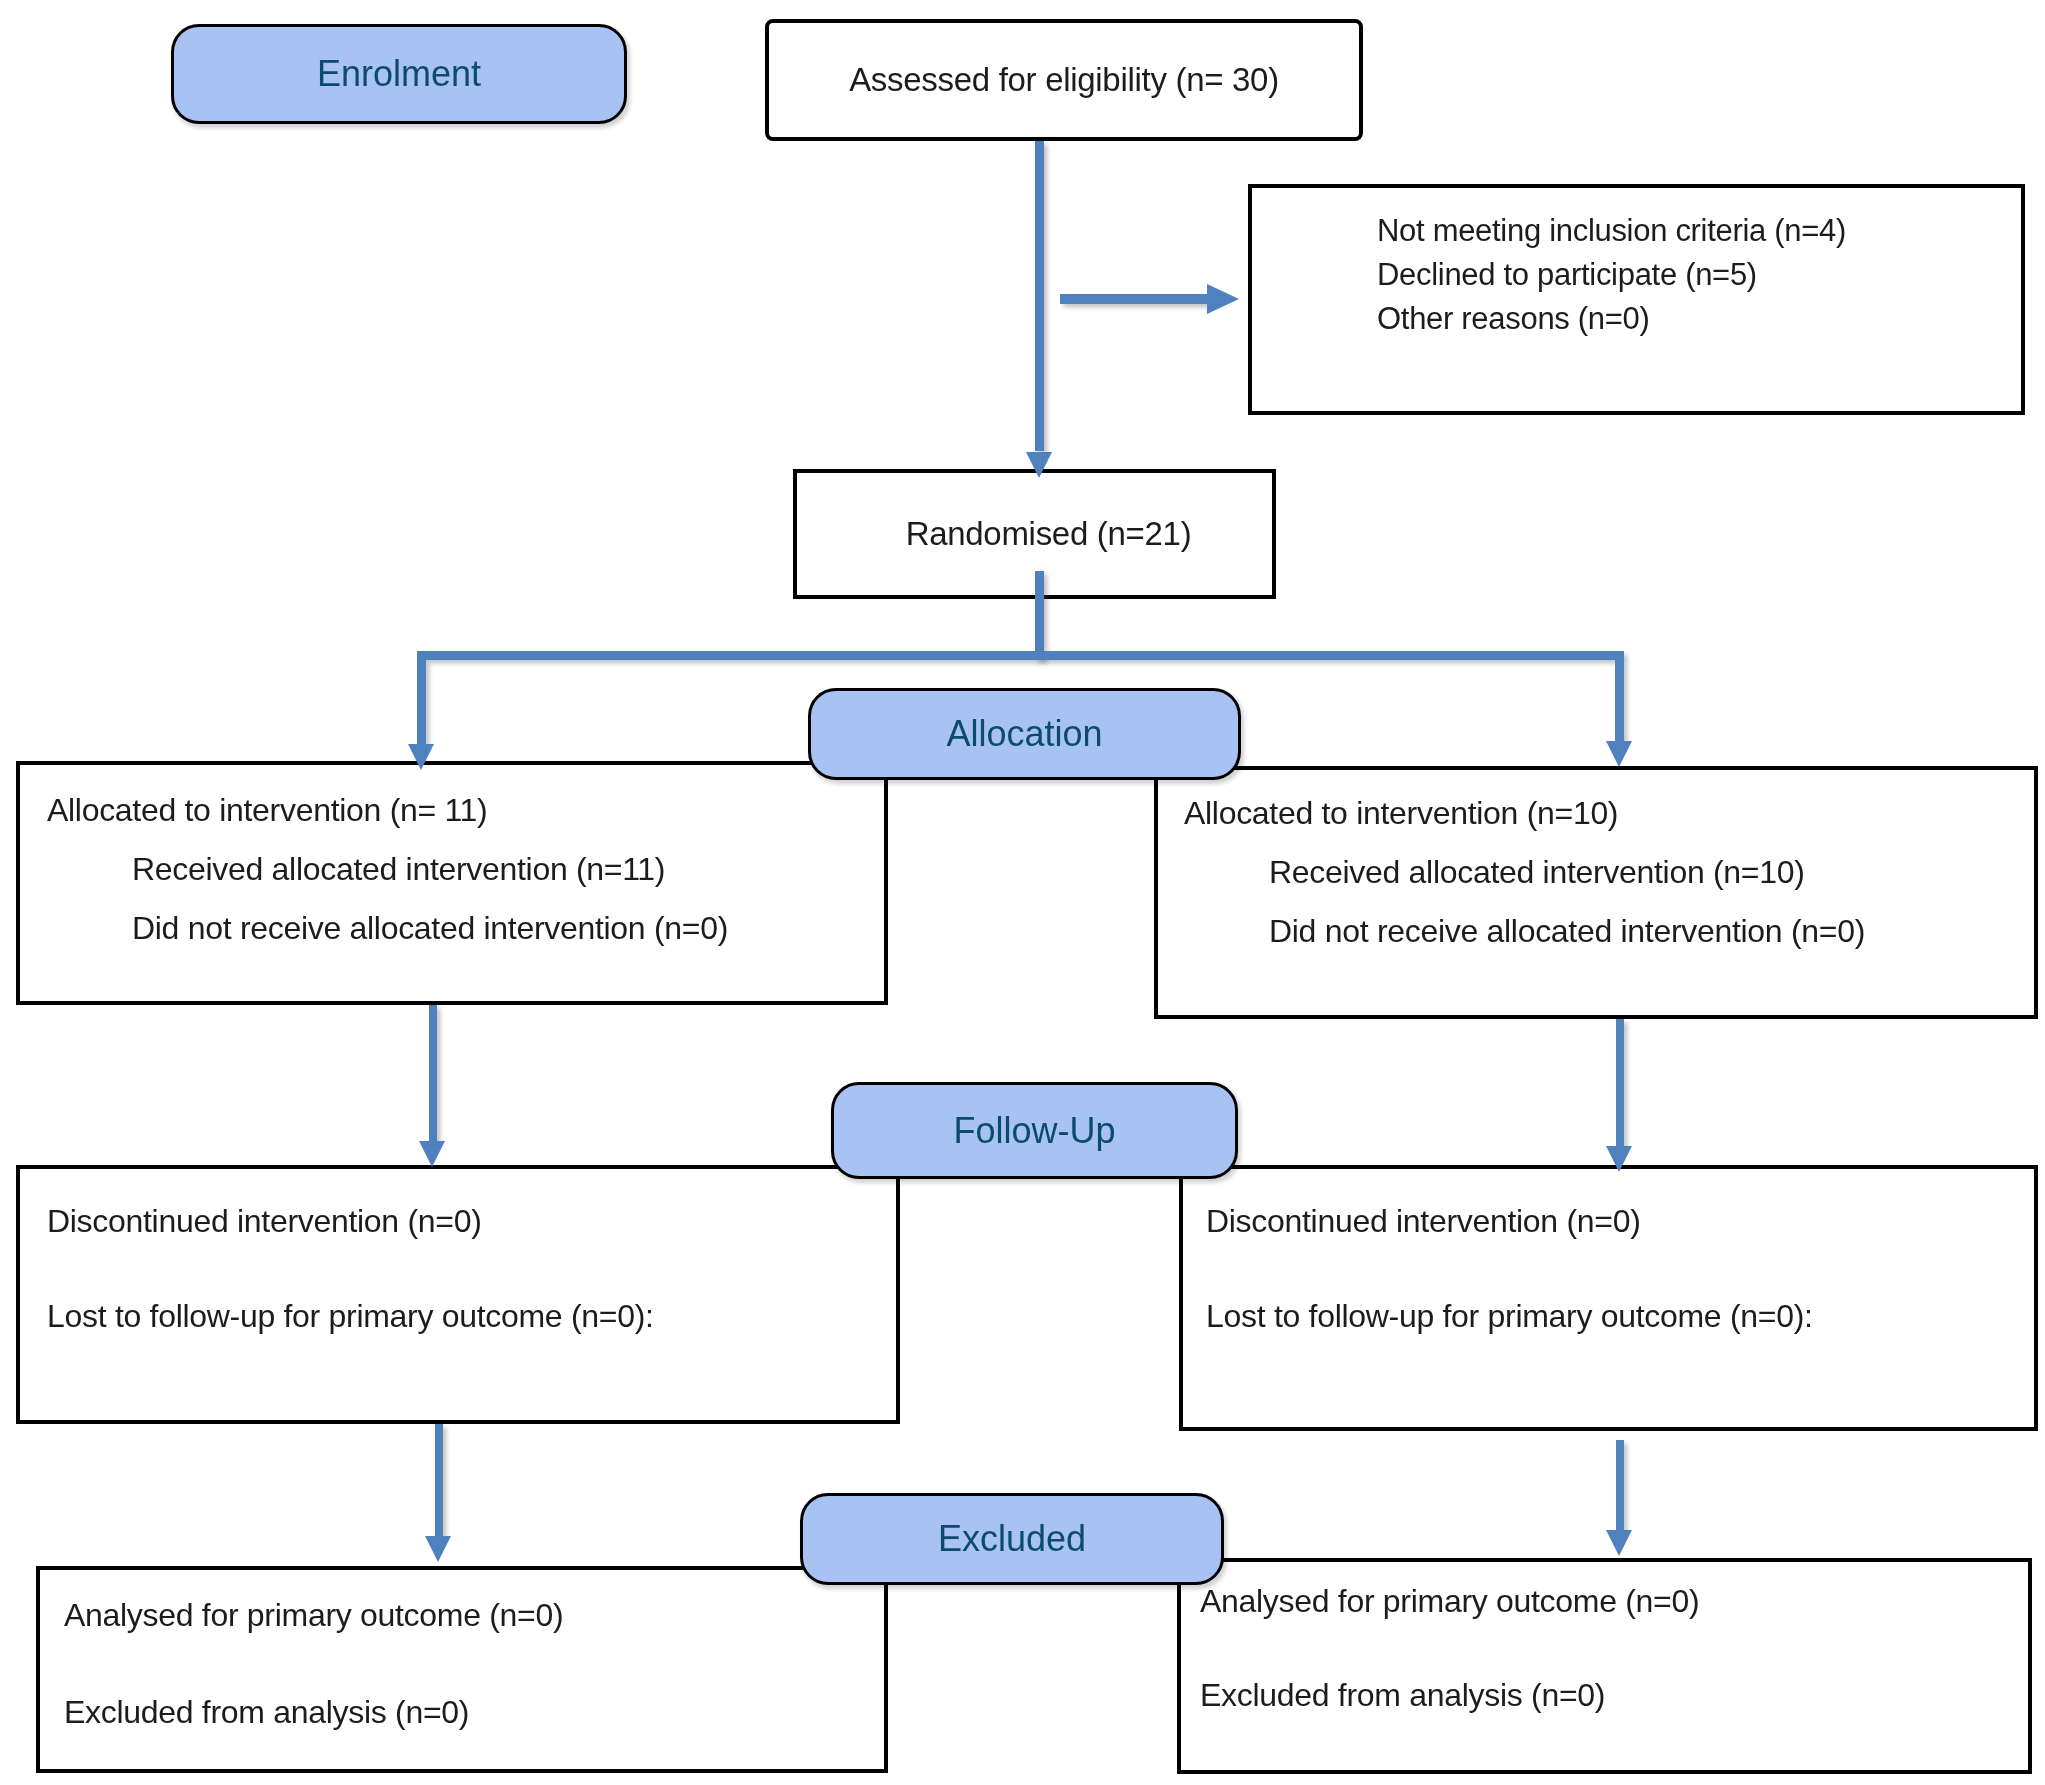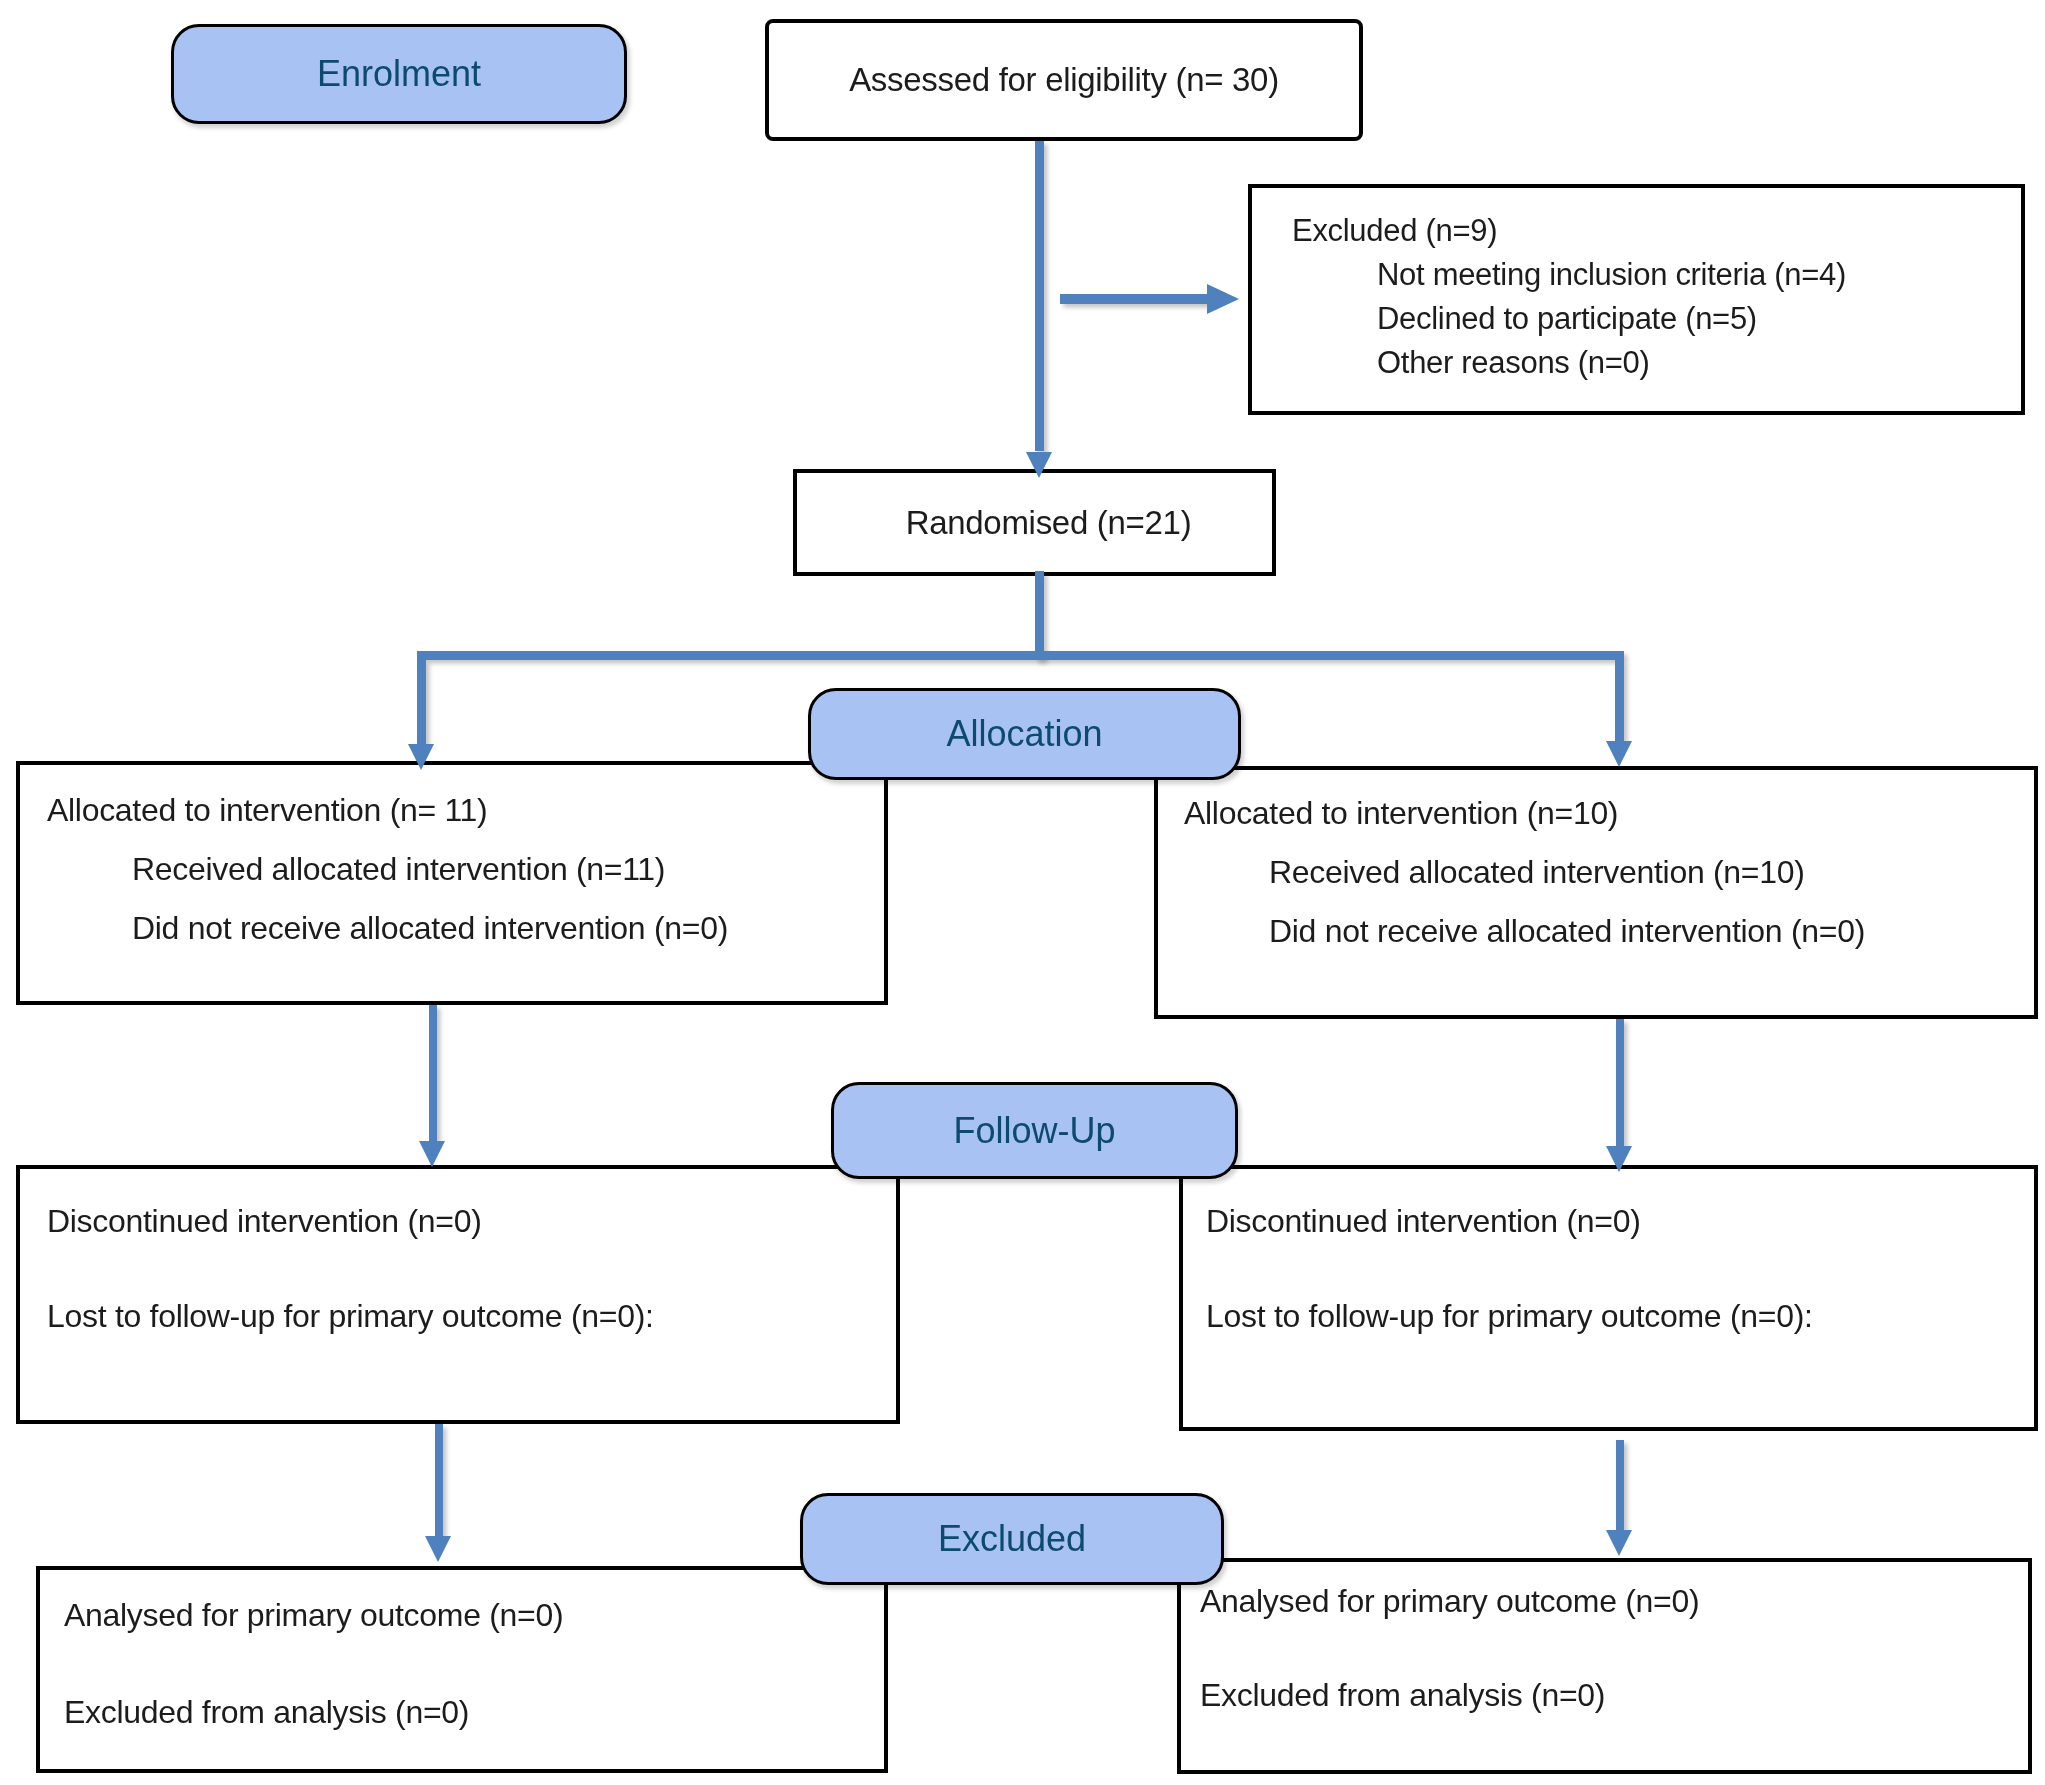--- a/index.html
+++ b/index.html
@@ -93,27 +93,26 @@
     <span>Assessed for eligibility (n= 30)</span>
   </div>
 
   <div class="shaft" style="left:1035px; top:141px; width:9px; height:310px;"></div>
   <div class="head down" style="left:1026px; top:452px;"></div>
 
   <div class="shaft" style="left:1060px; top:294px; width:147px; height:10.3px;"></div>
   <div class="head right" style="left:1207px; top:284px;"></div>
 
   <div class="box excl" style="left:1248px; top:184px; width:777px; height:231px; padding:20.5px 11.4px 0 40px;">
-    <div class="line">Excluded (n=9)</div>
     <div class="line indent">Not meeting inclusion criteria (n=4)</div>
     <div class="line indent">Declined to participate (n=5)</div>
     <div class="line indent">Other reasons (n=0)</div>
   </div>
 
-  <div class="box centered" style="left:793px; top:469px; width:483px; height:107px;padding-left:28px;">
+  <div class="box centered" style="left:793px; top:469px; width:483px; height:130px;padding-left:28px;">
     <span>Randomised (n=21)</span>
   </div>
 
   <div class="shaft" style="left:1035px; top:571px; width:9px; height:89px;"></div>
 
   <div class="shaft" style="left:417px; top:651px; width:1207px; height:9px;"></div>
   <div class="shaft" style="left:417px; top:660px; width:9px; height:85px;"></div>
   <div class="head down" style="left:408px; top:744px;"></div>
   <div class="shaft" style="left:1615px; top:660px; width:9px; height:83px;"></div>
   <div class="head down" style="left:1606px; top:741px;"></div>

